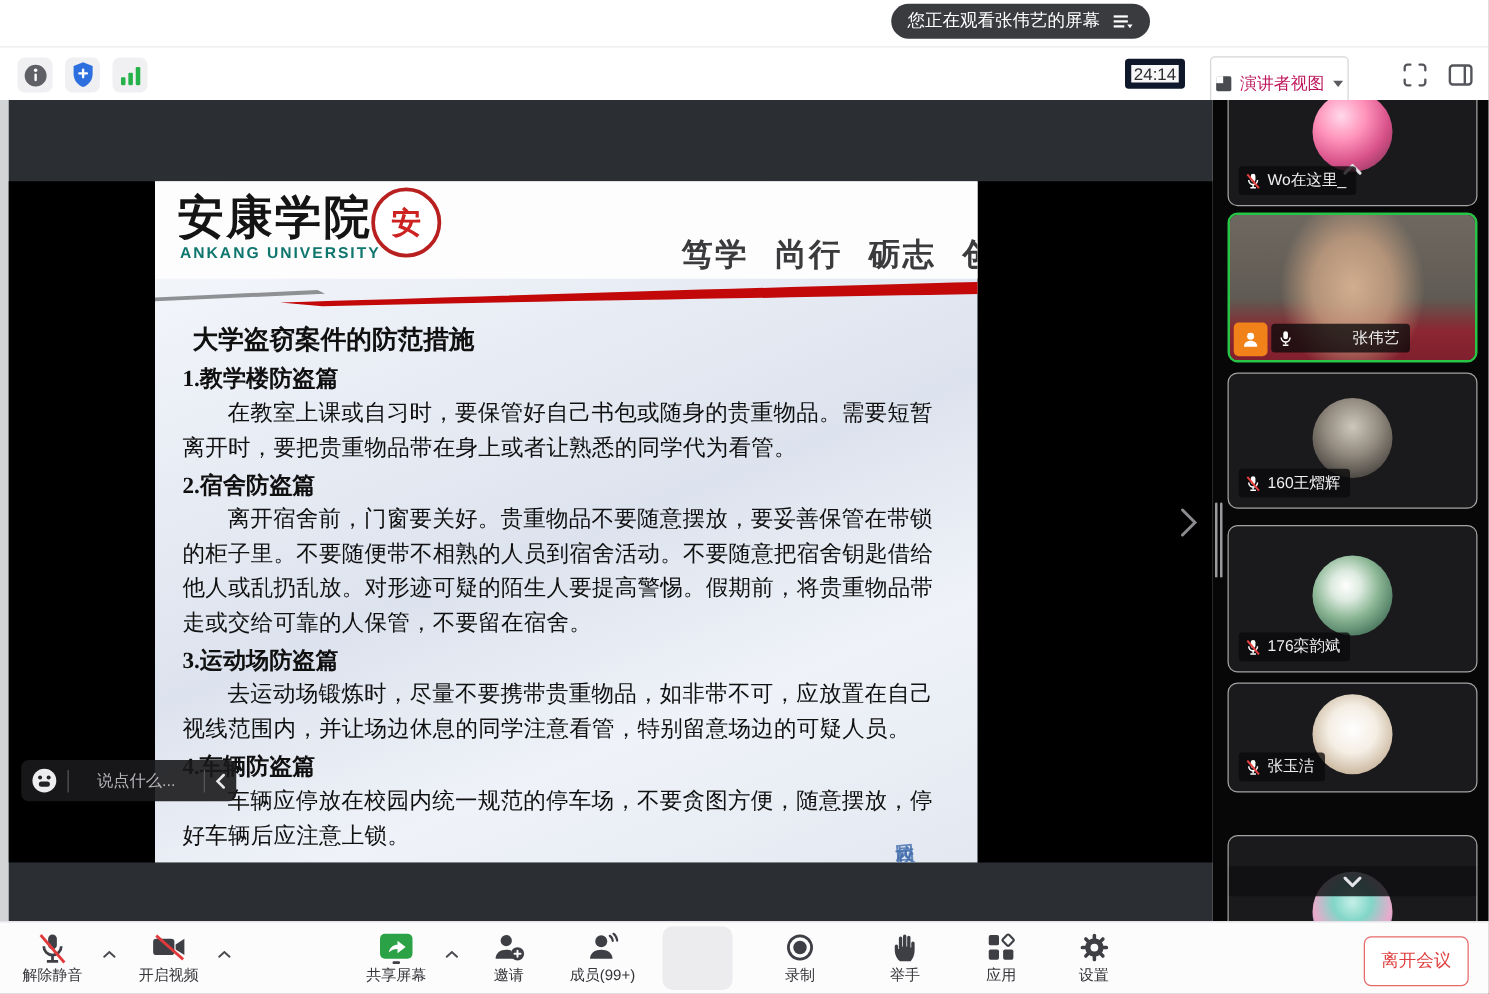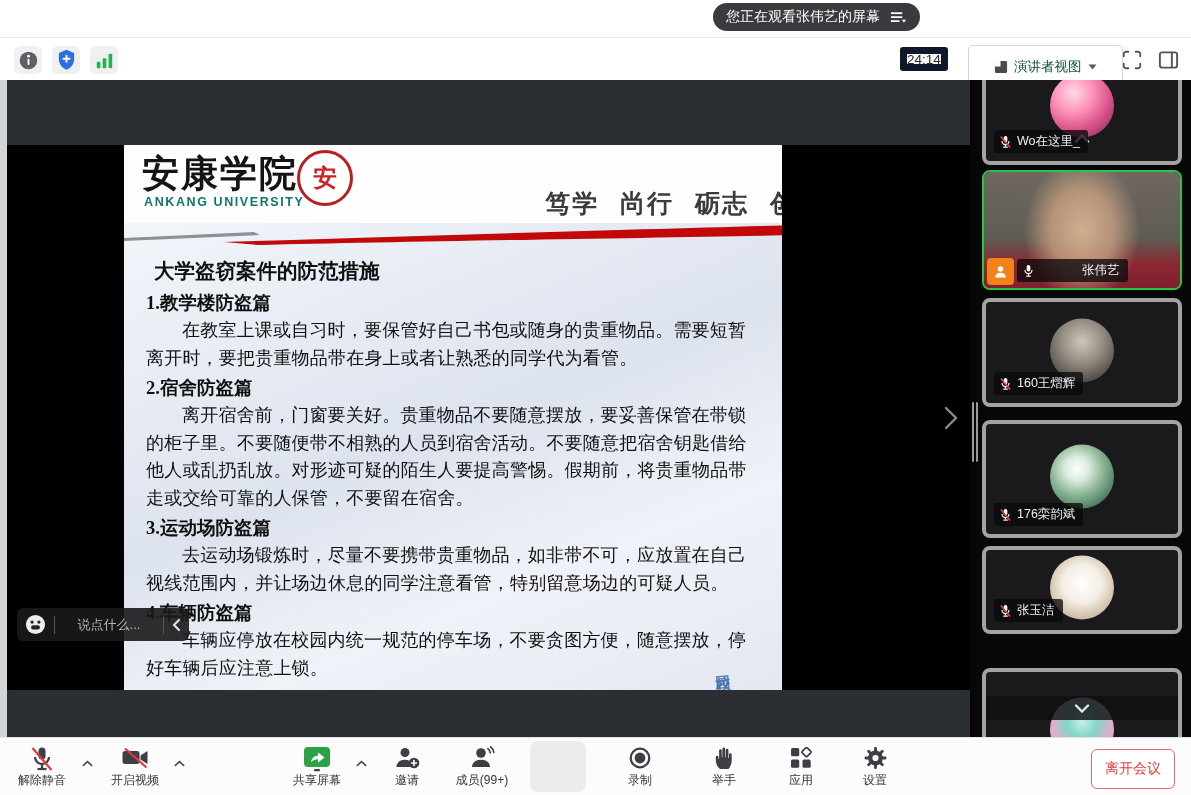--- a/index.html
+++ b/index.html
@@ -7,24 +7,24 @@
        font-family:"Liberation Sans","DejaVu Sans",sans-serif;-webkit-font-smoothing:antialiased;}
   
   .topbar{position:absolute;left:0;top:0;width:1191px;height:37px;background:#fff;}
   .viewer-pill{position:absolute;left:713px;top:3px;height:28px;background:#3a3b3f;border-radius:15px;
        display:flex;align-items:center;gap:10px;padding:0 13px;color:#fff;font-size:14px;}
   .pill-menu{display:flex;align-items:center;cursor:pointer;}
   
   .menubar{position:absolute;left:0;top:37px;width:1191px;height:43px;background:#fff;border-top:1px solid #ececee;box-sizing:border-box;}
   .tool-btn{position:absolute;top:8px;width:28px;height:28px;border-radius:6px;background:#f0f0f2;
        display:flex;align-items:center;justify-content:center;cursor:pointer;}
-  .timer{position:absolute;left:900px;top:9px;width:48px;height:24px;background:#f7f7f8;border:7px solid #0f172a;
+  .timer{position:absolute;left:900px;top:9px;width:48px;height:24px;background:#f7f7f8;border:5px solid #0f172a;
        border-radius:3px;font-size:13.5px;color:#2b2b2e;display:flex;align-items:center;justify-content:center;box-sizing:border-box;}
   .view-btn{position:absolute;left:968px;top:7px;height:44px;border:1px solid #d6d6d9;border-radius:4px;background:#fff;
-       display:flex;align-items:center;gap:6px;padding:0 25px;font-size:13.5px;color:#14532d;cursor:pointer;box-sizing:border-box;}
+       display:flex;align-items:center;gap:6px;padding:0 3px;font-size:13.5px;color:#be185d;cursor:pointer;box-sizing:border-box;}
   .icon-btn{position:absolute;top:8px;width:27px;height:27px;display:flex;align-items:center;justify-content:center;cursor:pointer;}
   
   .stage{position:absolute;left:0;top:80px;width:970px;height:657px;background:#2b2f34;}
   .left-strip{position:absolute;left:0;top:0;width:7px;height:657px;background:#d3d4d6;}
   .screen{position:absolute;left:7px;top:65px;width:963px;height:545px;background:#000;}
   .slide{position:absolute;left:117px;top:0;width:658px;height:545px;overflow:hidden;
        background:linear-gradient(158deg,#f7f9fc 0%,#e9edf5 28%,#dde3ee 52%,#eff2f8 74%,#e3e8f1 100%);}
   .slide-head{position:absolute;left:0;top:0;width:726px;height:78px;background:#fdfdfe;}
   .logo-cn{position:absolute;left:18px;top:4px;font-family:"Liberation Serif","DejaVu Serif",serif;
        font-weight:bold;font-size:37px;color:#141414;letter-spacing:2px;}
@@ -48,21 +48,21 @@
   .next-arrow{position:absolute;left:944px;top:326px;cursor:pointer;}
   
   .chat-overlay{position:absolute;left:17px;top:528px;width:172px;height:33px;background:rgba(26,26,28,.9);
        border-radius:6px;display:flex;align-items:center;padding:0 8px;gap:8px;z-index:5;box-sizing:border-box;}
   .co-div{width:1px;height:18px;background:#55555a;}
   .co-text{flex:1;text-align:center;color:#b5b5ba;font-size:13px;cursor:text;white-space:nowrap;overflow:hidden;}
   
   .sidebar{position:absolute;left:970px;top:80px;width:221px;height:657px;background:#070708;overflow:hidden;}
   .handle{position:absolute;left:2px;top:322px;width:7px;height:60px;display:flex;gap:2px;cursor:pointer;}
   .handle i{display:block;width:2px;height:60px;background:#9a9a9e;border-radius:2px;}
-  .tile{position:absolute;left:12px;width:200px;background:#1a1a1c;border:4px solid #a3a3a3;border-radius:8px;
+  .tile{position:absolute;left:12px;width:200px;background:#1a1a1c;border:1px solid #a3a3a3;border-radius:8px;
        box-sizing:border-box;cursor:pointer;overflow:hidden;}
   .tile.active{border:2px solid #28c445;}
   .avatar{position:absolute;left:50%;top:50%;transform:translate(-50%,-54%);width:64px;height:64px;border-radius:50%;}
   .pt-label{position:absolute;left:8px;bottom:8px;background:rgba(10,10,12,.78);border-radius:3px;
        padding:3px 8px 3px 5px;display:flex;align-items:center;gap:5px;color:#f0f0f2;font-size:12.5px;white-space:nowrap;}
   .pt-badge{position:absolute;left:3px;bottom:3px;width:27px;height:27px;background:#f08219;border-radius:4px;
        display:flex;align-items:center;justify-content:center;}
   .scroll-band{position:absolute;left:0;right:0;height:24px;background:rgba(16,16,18,.82);
        display:flex;align-items:center;justify-content:center;cursor:pointer;}
   .video-feed{position:absolute;inset:0;

